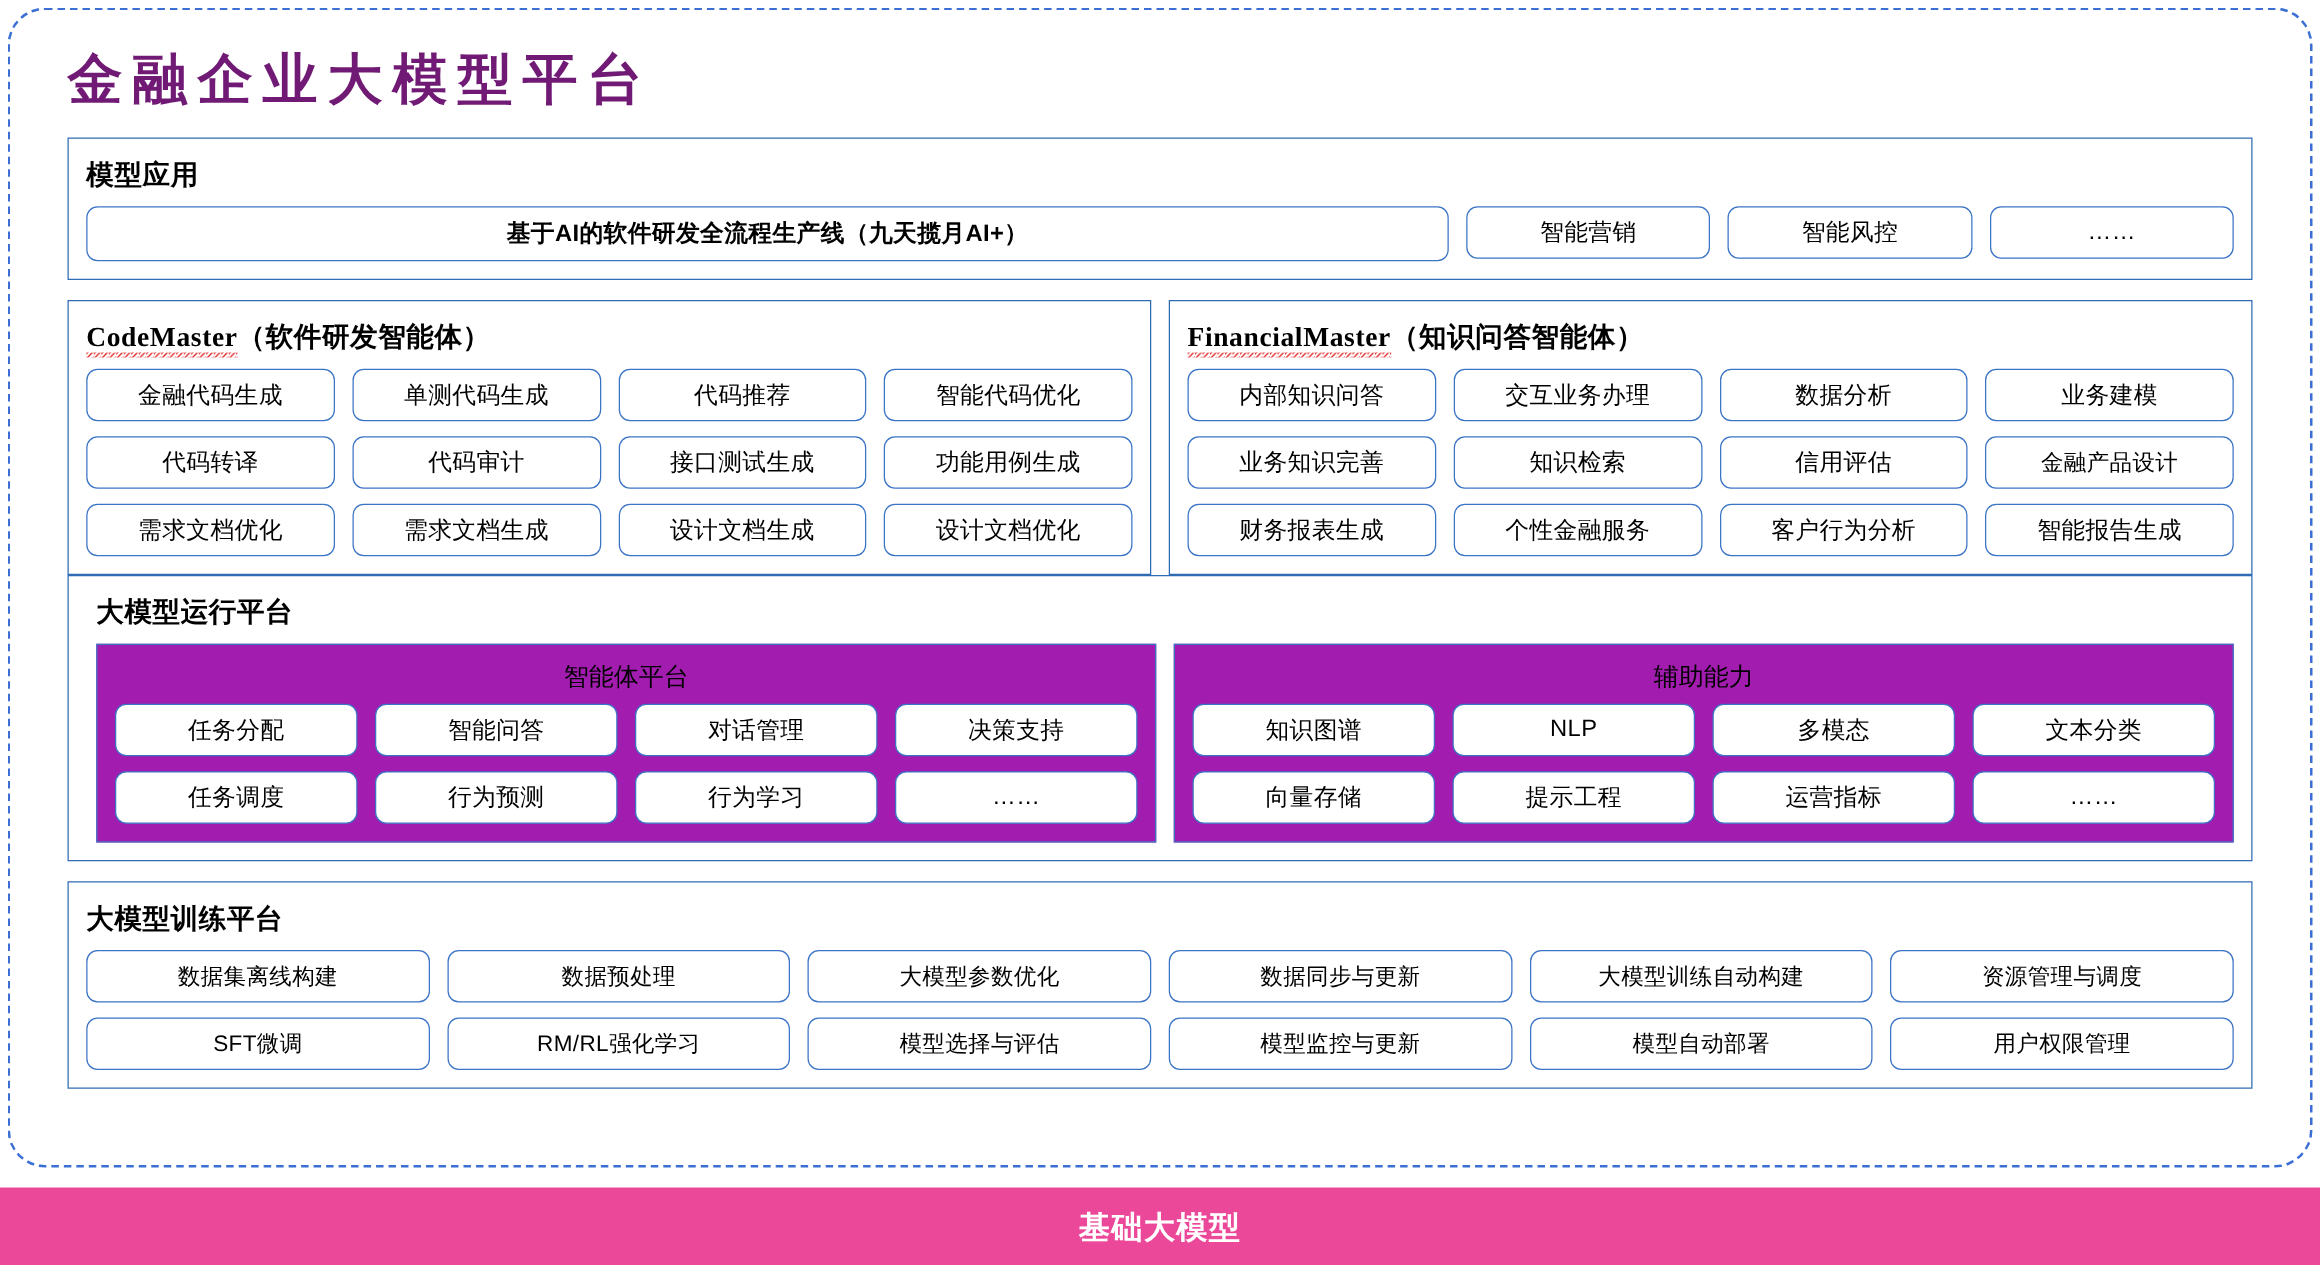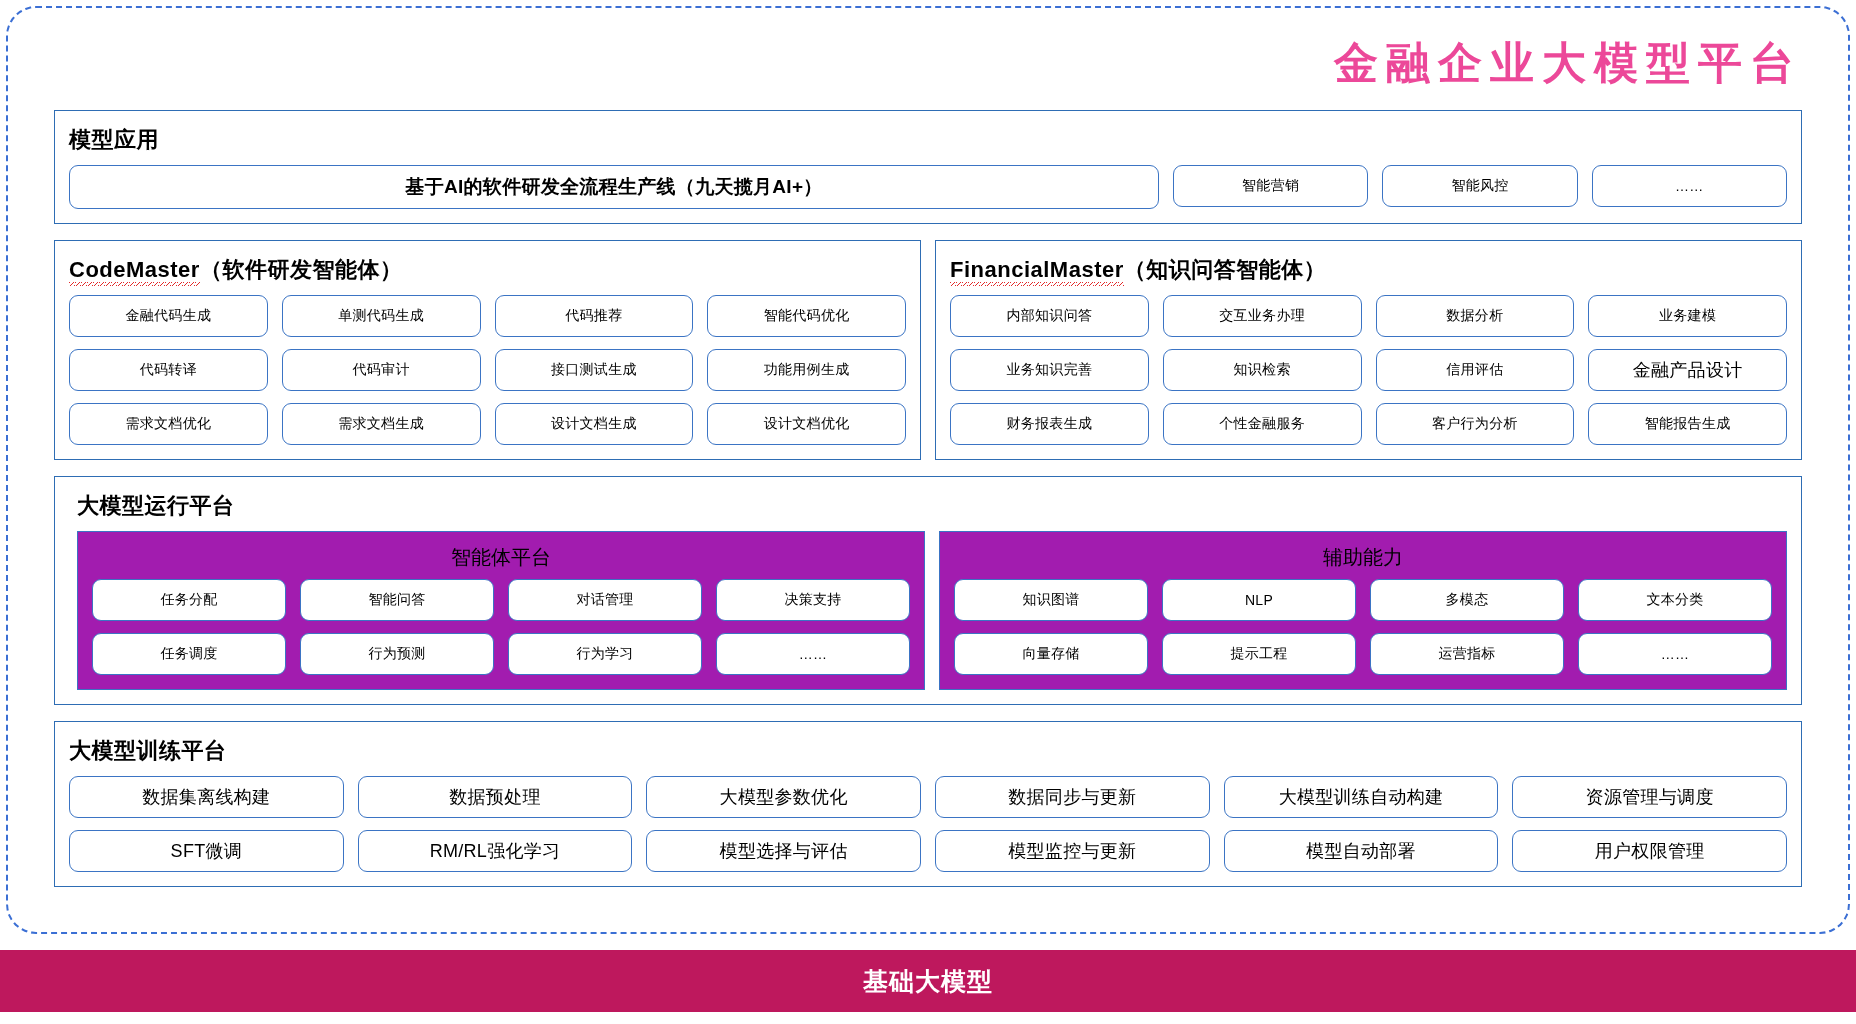--- a/index.html
+++ b/index.html
@@ -26,26 +26,26 @@
     top: 6px;
     width: 1844px;
     height: 928px;
     border: 2px dashed #3b6fd4;
     border-radius: 30px;
     padding: 16px 46px 0 46px;
   }
 
   
   .main-title {
-    text-align: right;
+    text-align: left;
     font-family: "Liberation Serif", "DejaVu Serif", serif;
     font-size: 44px;
     font-weight: 700;
     letter-spacing: 8px;
-    color: #ec4899;
+    color: #701a75;
     line-height: 1.45;
     padding: 8px 0 14px 0;
     white-space: nowrap;
   }
 
   
   .panel {
     border: 1.6px solid #2e6db4;
     background: #ffffff;
     padding: 10px 14px 14px 14px;
@@ -96,21 +96,21 @@
 
   
   .pill {
     border: 1.4px solid #3b74c4;
     border-radius: 9px;
     background: #ffffff;
     height: 42px;
     display: flex;
     align-items: center;
     justify-content: center;
-    font-size: 14px;
+    font-size: 19px;
     color: #000000;
     white-space: nowrap;
     letter-spacing: 0.3px;
   }
 
   .pill.small { font-size: 18px; }
 
   .pill.wide-banner {
     font-weight: 700;
     font-size: 19px;
@@ -134,21 +134,21 @@
     display: grid;
     grid-template-columns: 1090px 1fr 1fr 1fr;
     gap: 14px;
   }
 
   
   #sec-agents {
     display: grid;
     grid-template-columns: 1fr 1fr;
     gap: 14px;
-    margin-bottom: 16px;
+    font-family: Liberation Serif, serif;
   }
 
   
   #sec-runtime { margin-bottom: 16px; padding-left: 22px; }
   .runtime-split {
     display: grid;
     grid-template-columns: 1fr 1fr;
     gap: 14px;
   }
   .subpanel {
@@ -157,21 +157,21 @@
     padding: 6px 14px 14px 14px;
   }
 
   
   .base-band {
     position: absolute;
     left: 0;
     top: 950px;
     width: 1856px;
     height: 62px;
-    background: #be185d;
+    background: #ec4899;
     display: flex;
     align-items: center;
     justify-content: center;
   }
   .base-band-label {
     color: #ffffff;
     font-size: 25px;
     font-weight: 700;
     letter-spacing: 1px;
   }

